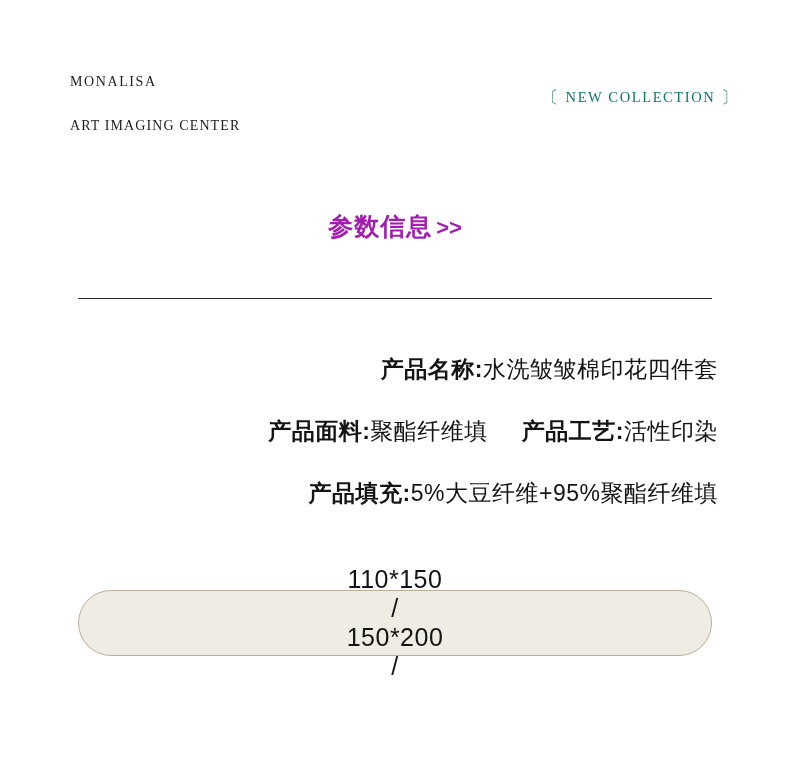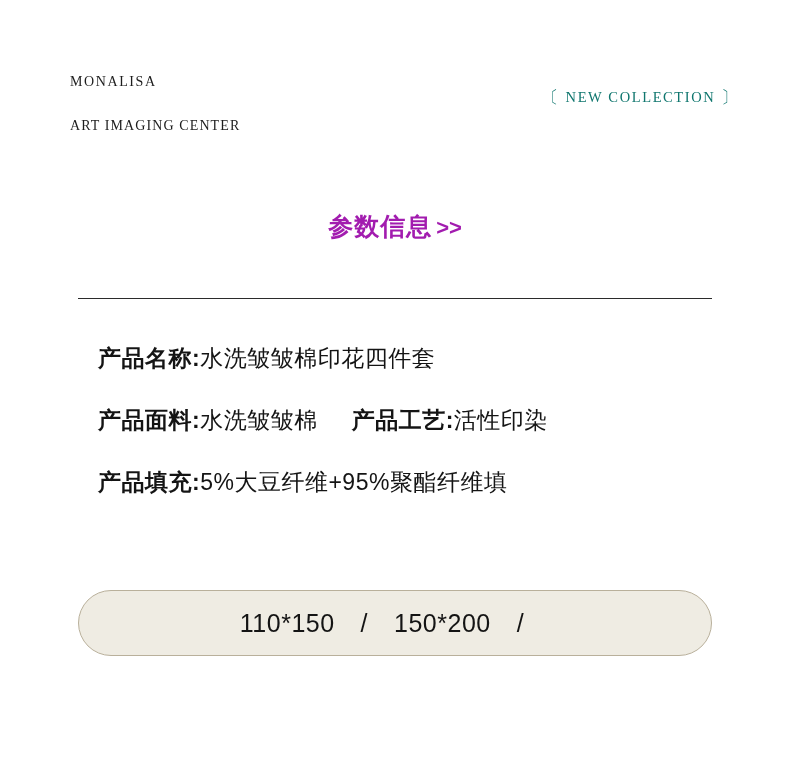--- a/index.html
+++ b/index.html
@@ -92,23 +92,24 @@
     top: 298px;
     left: 78px;
     width: 634px;
     height: 1px;
     background: #2b2b2b;
   }
 
   
   .specs {
     position: absolute;
-    top: 344px;
+    top: 355px;
     left: 98px;
     width: 620px;
+    text-align: right;
   }
   .spec-row {
     margin-bottom: 32px;
     font-size: 23px;
     line-height: 1.3;
     white-space: nowrap;
     color: #141414;
   }
   .spec-label {
     font-weight: bold;
@@ -133,20 +134,21 @@
     box-sizing: border-box;
     border: 1px solid #b9b09b;
     border-radius: 33px;
     background: #efece3;
     display: flex;
     align-items: center;
     justify-content: center;
     font-size: 25px;
     color: #141414;
     letter-spacing: 0.5px;
+    flex-direction: column;
   }
   .size-item { white-space: nowrap; }
   .size-sep {
     display: inline-block;
     padding: 0 26px;
     color: #141414;
   }
 </style>
 </head>
 <body>
@@ -169,21 +171,21 @@
 
   <div class="divider"></div>
 
   <div class="specs">
 
     <div class="spec-row">
       <span class="spec-label">产品名称:</span><span class="spec-value">水洗皱皱棉印花四件套</span>
     </div>
 
     <div class="spec-row">
-      <span class="spec-label">产品面料:</span><span class="spec-value">水洗皱皱棉</span><span class="spec-gap"></span><span class="spec-label">产品工艺:</span><span class="spec-value">活性印染</span>
+      <span class="spec-label">产品面料:</span><span class="spec-value">聚酯纤维填</span><span class="spec-gap"></span><span class="spec-label">产品工艺:</span><span class="spec-value">活性印染</span>
     </div>
 
     <div class="spec-row">
       <span class="spec-label">产品填充:</span><span class="spec-value">5%大豆纤维+95%聚酯纤维填</span>
     </div>
 
   </div>
 
   <div class="size-pill">
     <span class="size-item">110*150</span>

